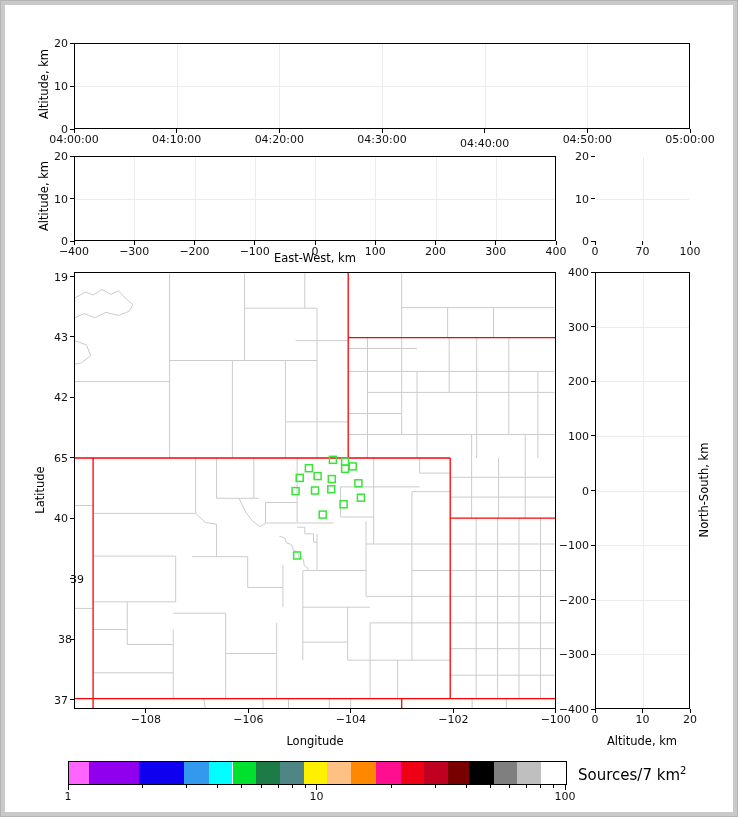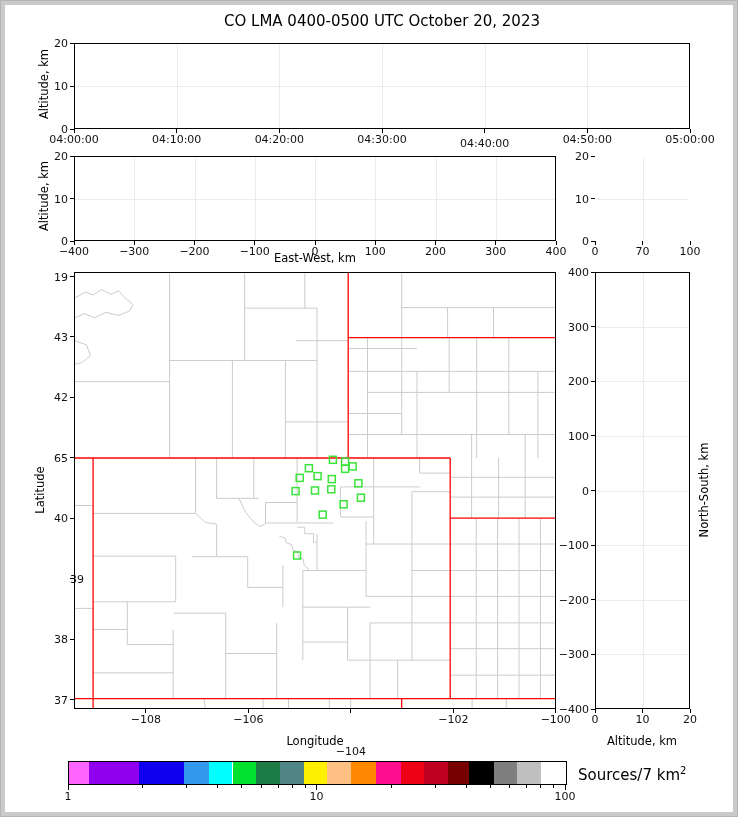--- a/index.html
+++ b/index.html
@@ -19,21 +19,20 @@
   .cbar{position:absolute;border:1px solid #000;box-sizing:content-box;}
   .cseg{position:absolute;top:0;height:100%;}
   .cbar-label{position:absolute;font-size:15px;line-height:18px;}
   .cbar-label sup{font-size:10px;}
   svg{position:absolute;left:0;top:0;}
 </style>
 </head>
 <body>
 
 <div id="canvas">
-  <div class="title">CO LMA 0400-0500 UTC October 20, 2023</div>
 
   <div id="panelA" class="panel" style="left:74px;top:43px;width:616px;height:86px;"></div>
   <div class="vlab" style="left:-16px;top:78px;width:120px;">Altitude, km</div>
 
   <div id="panelB" class="panel" style="left:74px;top:156px;width:482px;height:85px;"></div>
   <div class="vlab" style="left:-16px;top:190px;width:120px;">Altitude, km</div>
   <div class="xlab" style="left:235px;top:252px;width:160px;">East-West, km</div>
 
 
   <div id="panelD" class="panel" style="left:74px;top:272px;width:482px;height:437px;">
@@ -272,29 +271,29 @@
     <div class="tlab right" style="left: 549px; top: 236px; width: 40px;">0</div>
     <div class="tick" style="left: 591px; top: 198px; width: 4px; height: 1px;"></div>
     <div class="tlab right" style="left: 549px; top: 193.5px; width: 40px;">10</div>
     <div class="tick" style="left: 591px; top: 155.5px; width: 4px; height: 1px;"></div>
     <div class="tlab right" style="left: 549px; top: 151px; width: 40px;">20</div>
     <div class="tick" style="left: 145.467px; top: 709px; width: 1px; height: 4px;"></div>
     <div class="tlab center" style="left: 111.967px; top: 714px; width: 68px;">−108</div>
     <div class="tick" style="left: 247.911px; top: 709px; width: 1px; height: 4px;"></div>
     <div class="tlab center" style="left: 214.411px; top: 714px; width: 68px;">−106</div>
     <div class="tick" style="left: 350.355px; top: 709px; width: 1px; height: 4px;"></div>
-    <div class="tlab center" style="left: 316.855px; top: 746px; width: 68px;">−104</div>
+    <div class="tlab center" style="left: 316.855px; top: 714px; width: 68px;">−104</div>
     <div class="tick" style="left: 452.8px; top: 709px; width: 1px; height: 4px;"></div>
     <div class="tlab center" style="left: 419.3px; top: 714px; width: 68px;">−102</div>
     <div class="tick" style="left: 555.244px; top: 709px; width: 1px; height: 4px;"></div>
     <div class="tlab center" style="left: 521.744px; top: 714px; width: 68px;">−100</div>
     <div class="tick" style="left: 70px; top: 699.131px; width: 4px; height: 1px;"></div>
     <div class="tlab right" style="left: 28px; top: 694.631px; width: 40px;">37</div>
     <div class="tick" style="left: 70px; top: 638.689px; width: 4px; height: 1px;"></div>
-    <div class="tlab right" style="left: 28px; top: 634.189px; width: 40px;">38</div>
+    <div class="tlab right" style="left: 45px; top: 634.189px; width: 40px; text-align: center;">38</div>
     <div class="tick" style="left: 70px; top: 578.246px; width: 4px; height: 1px;"></div>
     <div class="tlab right" style="left: 44px; top: 573.746px; width: 40px;">39</div>
     <div class="tick" style="left: 70px; top: 517.804px; width: 4px; height: 1px;"></div>
     <div class="tlab right" style="left: 28px; top: 513.304px; width: 40px;">40</div>
     <div class="tick" style="left: 70px; top: 457.361px; width: 4px; height: 1px;"></div>
     <div class="tlab right" style="left: 28px; top: 452.861px; width: 40px;">65</div>
     <div class="tick" style="left: 70px; top: 396.918px; width: 4px; height: 1px;"></div>
     <div class="tlab right" style="left: 28px; top: 392.418px; width: 40px;">42</div>
     <div class="tick" style="left: 70px; top: 336.476px; width: 4px; height: 1px;"></div>
     <div class="tlab right" style="left: 28px; top: 331.976px; width: 40px;">43</div>

